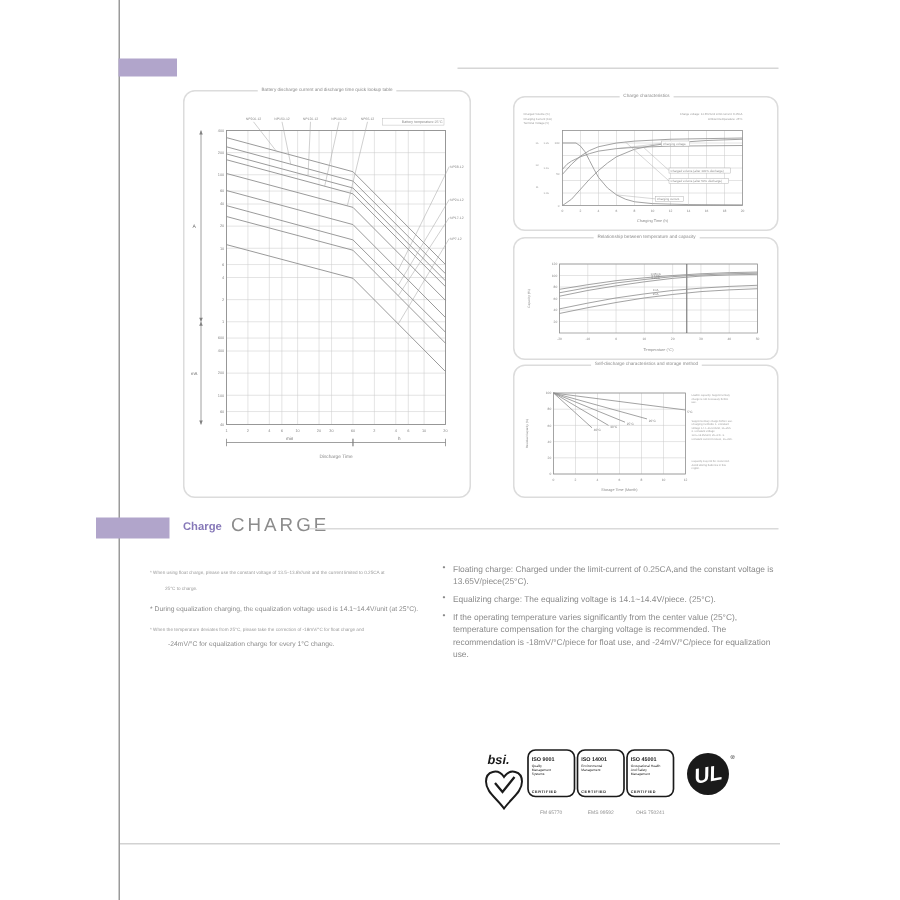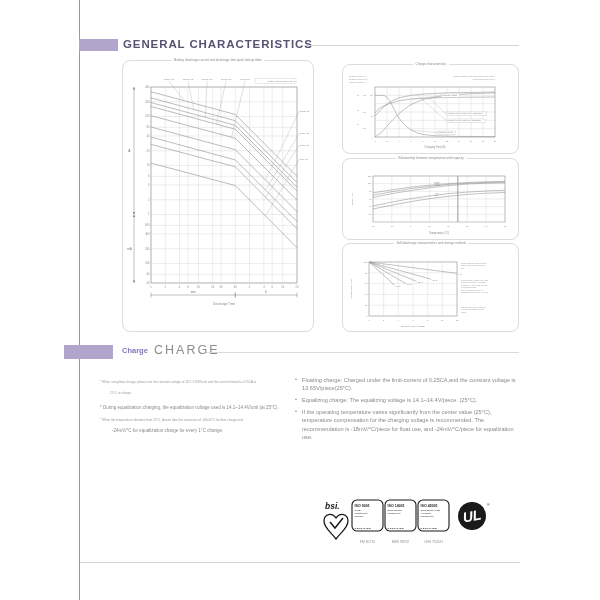--- a/index.html
+++ b/index.html
@@ -29,21 +29,20 @@
   .foot-rule{position:absolute;left:80px;top:562px;width:440px;height:1px;background:#d2d2d2;}
 </style>
 </head>
 <body>
 
 <div id="page">
 
   <div class="vrule"></div>
 
   <div class="accent-block" style="left:79px;top:39px;width:39px;height:12px;"></div>
-  <div class="h1-title">GENERAL CHARACTERISTICS</div>
   <div class="h1-line"></div>
 
   <div class="card" style="left:122px;top:60px;width:190px;height:270px;">
     <span class="legend">Battery discharge current and discharge time quick lookup table</span>
     <svg id="svg-main" viewBox="0 0 186 244" width="186" height="244" style="position:absolute;left:2px;top:10px;">
         <line x1="26" y1="16" x2="26" y2="212" stroke="#cbcbcb" stroke-width="0.35"></line>
         <line x1="40.27339797660663" y1="16" x2="40.27339797660663" y2="212" stroke="#cbcbcb" stroke-width="0.35"></line>
         <line x1="54.54679595321326" y1="16" x2="54.54679595321326" y2="212" stroke="#cbcbcb" stroke-width="0.35"></line>
         <line x1="62.89619852739737" y1="16" x2="62.89619852739737" y2="212" stroke="#cbcbcb" stroke-width="0.35"></line>
         <line x1="73.415201747998" y1="16" x2="73.415201747998" y2="212" stroke="#cbcbcb" stroke-width="0.35"></line>

